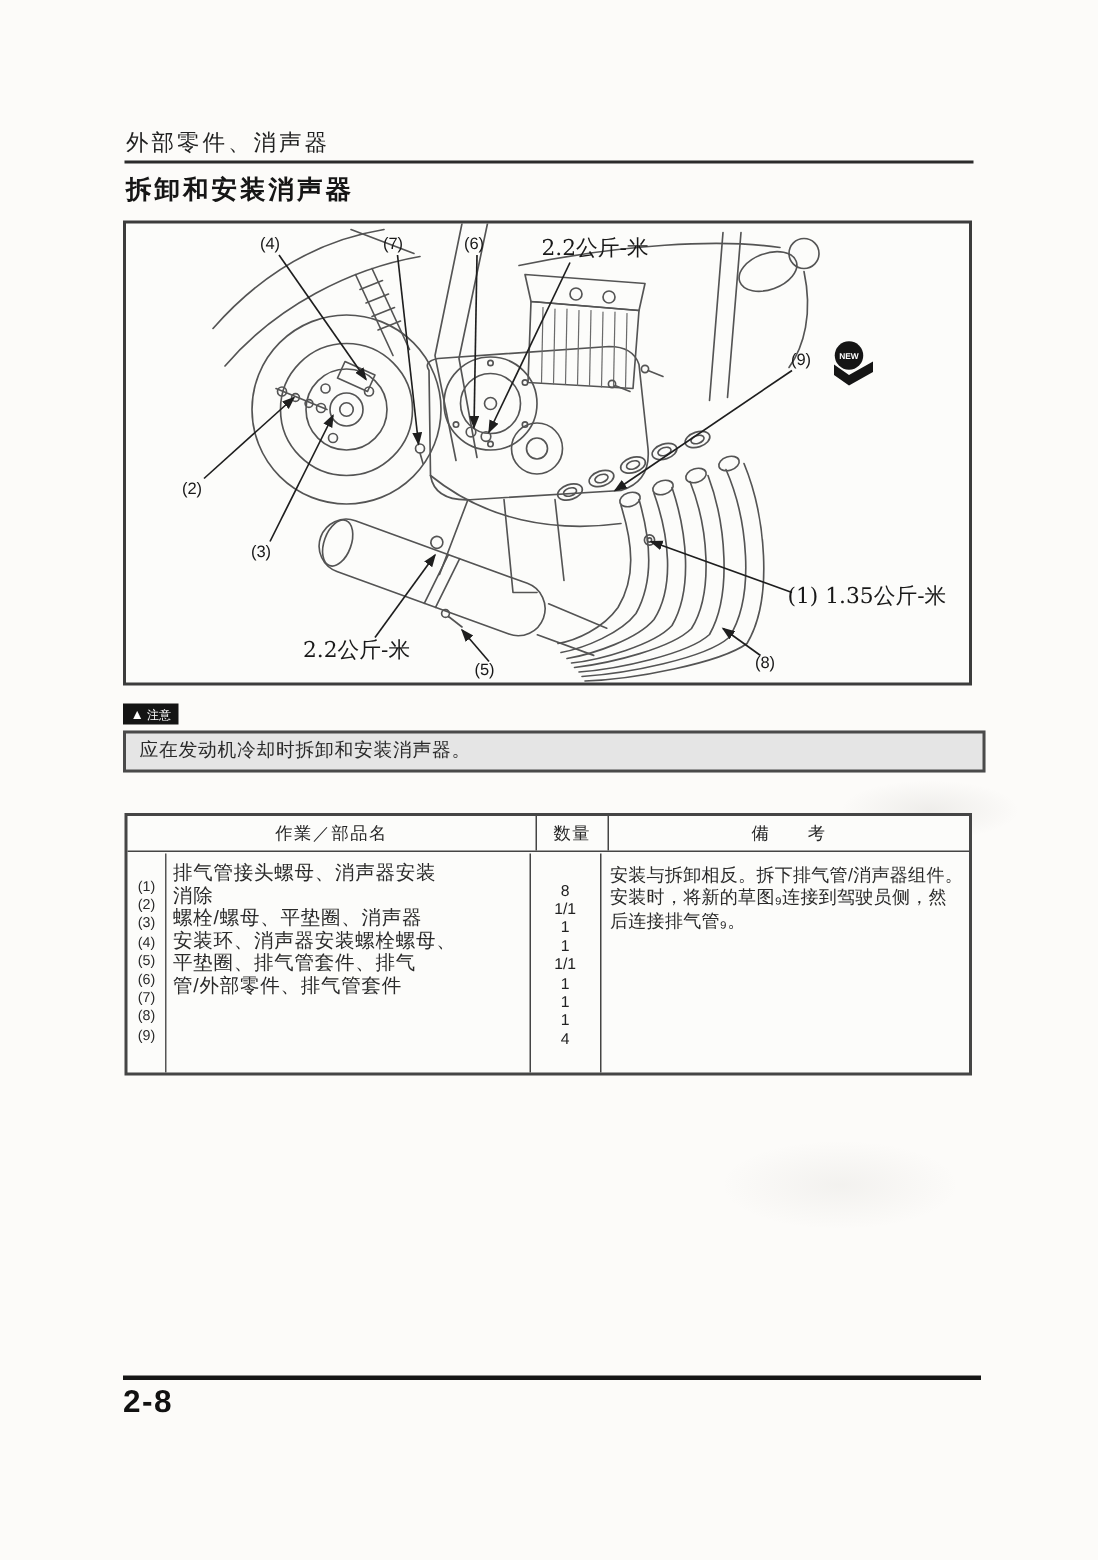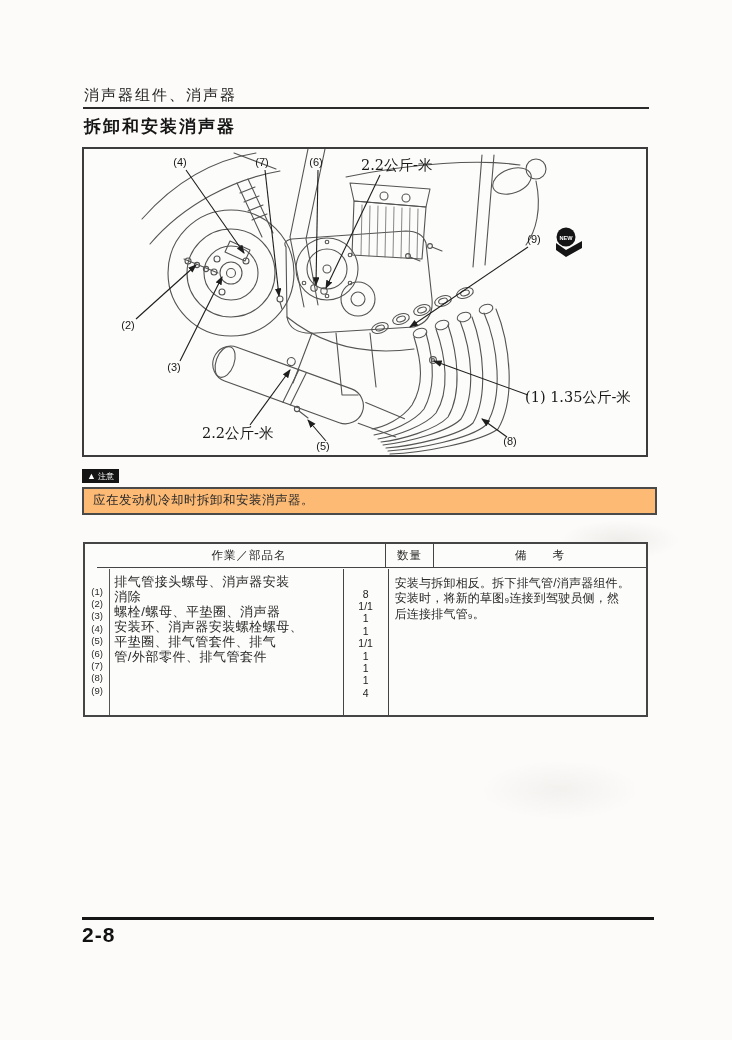--- a/index.html
+++ b/index.html
@@ -34,48 +34,48 @@
   .torque{font-family:"DejaVu Serif","Liberation Serif",serif;font-size:14.5px;fill:#181818;}
   .badge-txt{font-family:"Liberation Sans",sans-serif;font-size:5.6px;font-weight:bold;fill:#ffffff;}
 
   .caution-tag{
     position:absolute;left:82px;top:469px;background:#141414;color:#fff;
     font-size:8px;line-height:13px;height:14px;padding:0 5px;display:flex;align-items:center;gap:2px;
   }
   .caution-tag .tri{font-size:9px;line-height:13px;}
   .caution-box{
     position:absolute;left:82px;top:487px;width:562px;height:21px;
-    border:2px solid #4a4a4a;background:#fdba74;
+    border:2px solid #4a4a4a;background:#e5e5e5;
     font-size:12.5px;letter-spacing:0.5px;padding:3px 0 0 9px;color:#2a2a2a;
   }
 
   .tbl{position:absolute;left:83px;top:542px;width:561px;height:171px;border:2px solid #454545;background:#fcfcfa;}
-  .tbl-head{position:absolute;left:12px;top:0;right:0;height:23px;border-bottom:1.5px solid #454545;display:flex;padding-left:16px;}
+  .tbl-head{position:absolute;left:0;top:0;right:0;height:23px;border-bottom:1.5px solid #454545;display:flex;}
   .th{display:flex;align-items:center;justify-content:center;font-size:11.5px;letter-spacing:1px;color:#262626;}
   .th-op{width:272px;border-right:1.5px solid #454545;}
   .th-qty{width:47px;border-right:1.5px solid #454545;}
   .th-rem{flex:1;text-align:center;}
   .tbl-body{position:absolute;left:0;top:24.5px;right:0;bottom:0;display:flex;}
   .col-nums{width:26px;border-right:1px solid #555;padding-top:17px;font-size:9.5px;line-height:12.4px;text-align:center;color:#2a2a2a;}
   .col-names{width:244px;border-right:1.5px solid #454545;padding:5px 0 0 4px;font-size:13px;line-height:15px;letter-spacing:0.5px;color:#2a2a2a;}
   .col-qty{width:47px;border-right:1.5px solid #454545;padding-top:19px;font-size:10.5px;line-height:12.4px;text-align:center;color:#222;}
-  .col-rem{flex:1;padding:7px 16px 0 6px;font-size:12px;line-height:15.5px;letter-spacing:0.2px;color:#2a2a2a;}
+  .col-rem{flex:1;padding:7px 4px 0 6px;font-size:12px;line-height:15.5px;letter-spacing:0.2px;color:#2a2a2a;}
   .col-rem div{white-space:nowrap;}
 
   .footer-rule{position:absolute;left:82px;top:917px;width:572px;height:2.5px;background:#161616;}
   .page-number{position:absolute;left:82px;top:923px;font-size:21px;font-weight:bold;letter-spacing:1px;color:#111;text-align:center;}
 </style>
 </head>
 <body>
 
 <div class="page">
   <div class="smudge s1"></div>
   <div class="smudge s2"></div>
 
-  <div class="running-header">消声器组件、消声器</div>
+  <div class="running-header">外部零件、消声器</div>
   <div class="header-rule"></div>
   <h1 class="section-title">拆卸和安装消声器</h1>
 
   <div class="figure-box">
     <svg width="562" height="306" viewBox="0 0 562 306">
       <defs>
         <marker id="ah" markerWidth="9" markerHeight="8" refX="7" refY="3" orient="auto">
           <path d="M0,0 L8,3 L0,6 z" fill="#1e1e1e"></path>
         </marker>
       </defs>

